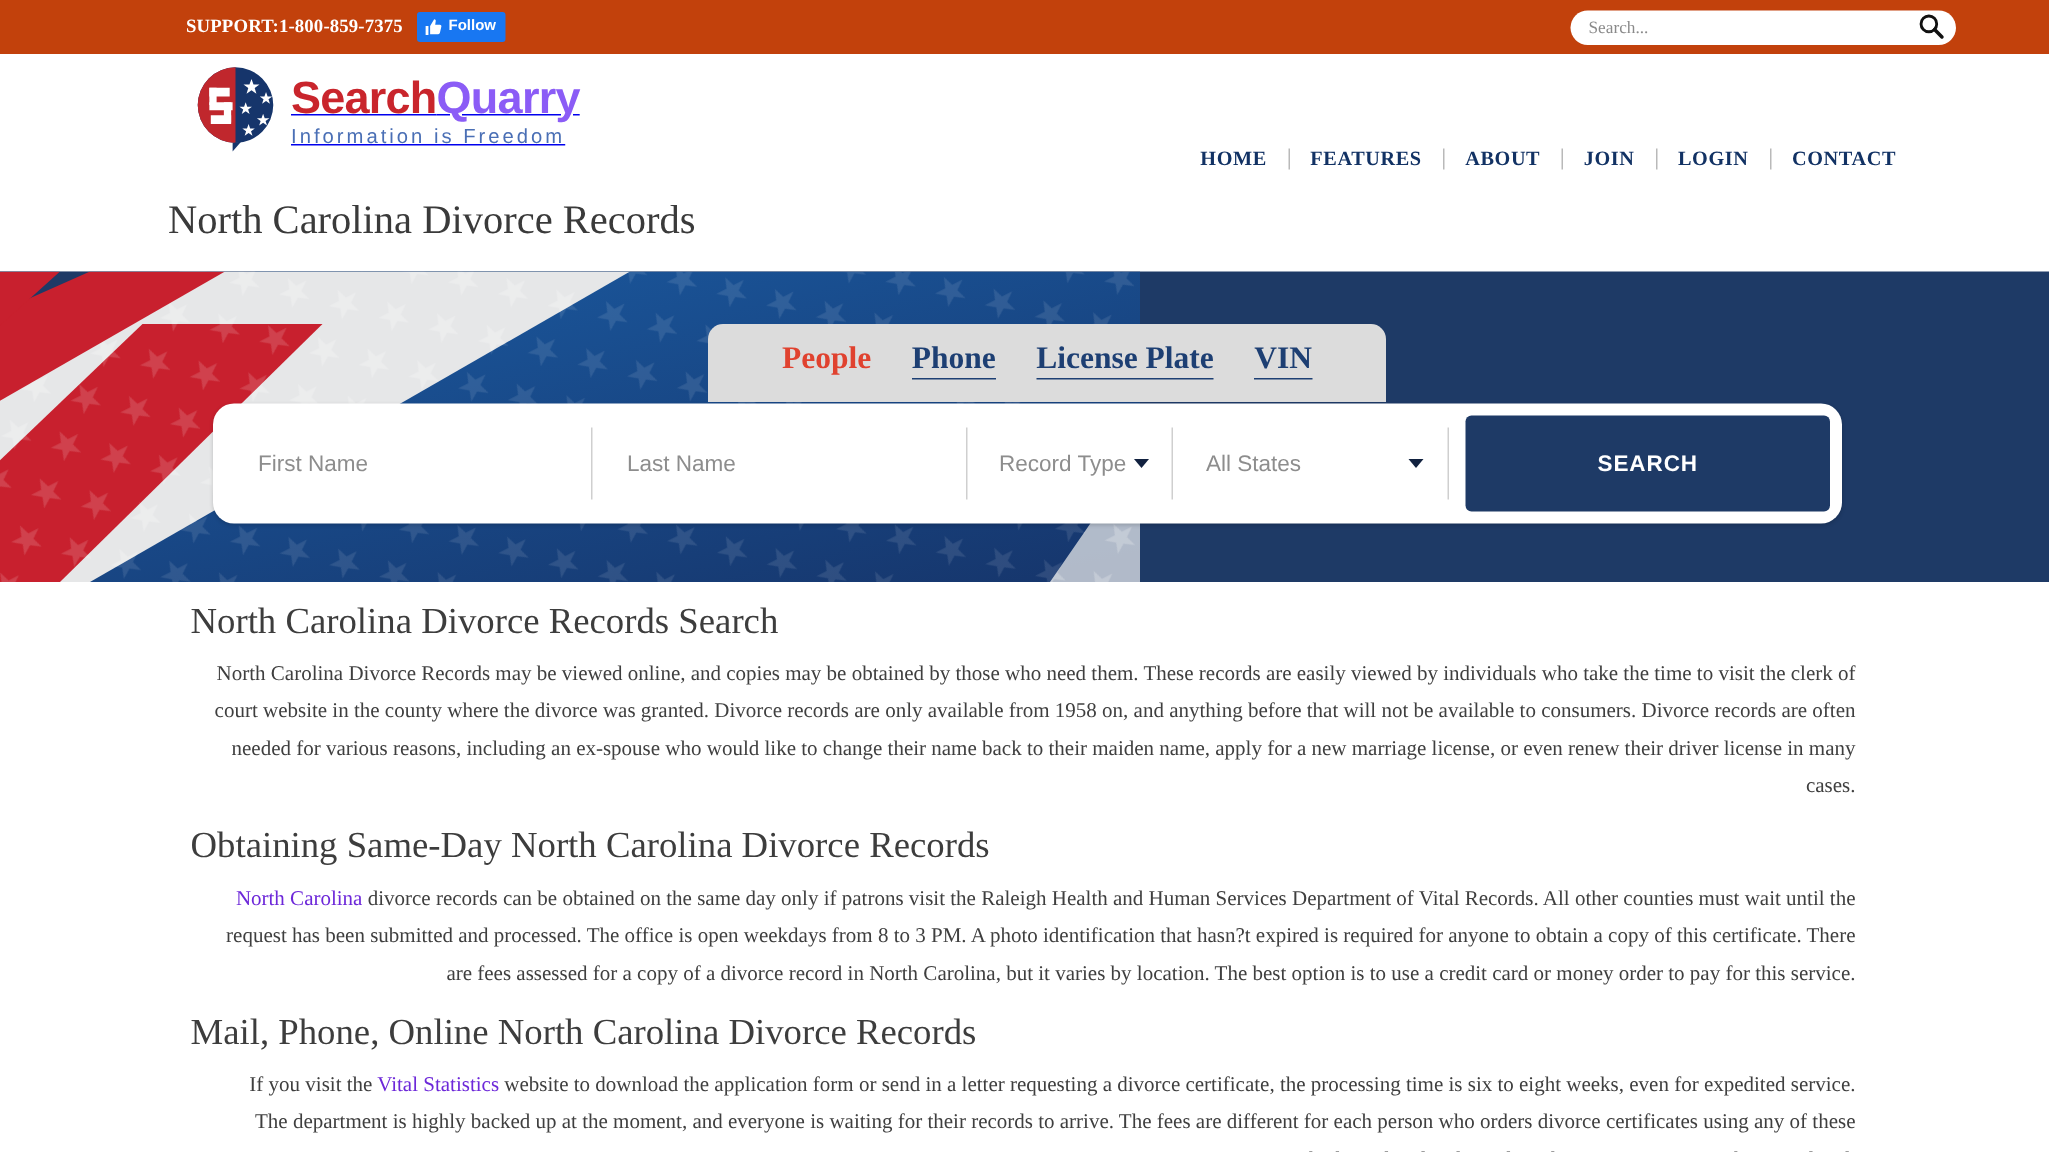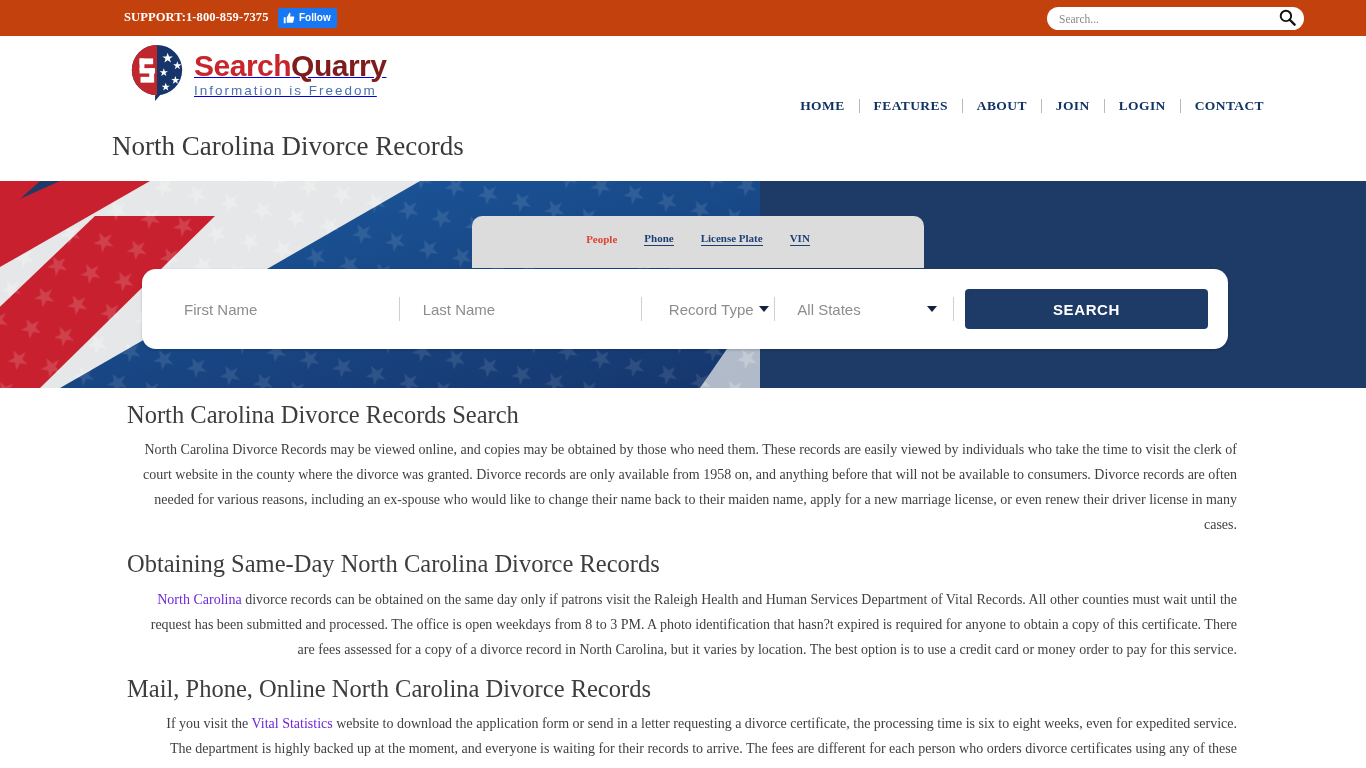--- a/index.html
+++ b/index.html
@@ -104,21 +104,21 @@
   }
   .logo-text { line-height: 1; padding-top: 4px; }
   .logo-title {
     font-size: 30px;
     font-weight: bold;
     font-family: "Liberation Sans", sans-serif;
     letter-spacing: -0.5px;
     white-space: nowrap;
   }
   .logo-title .red { color: #c9252c; }
-  .logo-title .blue { color: #7f1d1d; }
+  .logo-title .blue { color: #8b5cf6; }
   .logo-tagline {
     font-size: 13.5px;
     color: #4a6fb5;
     font-family: "Liberation Sans", sans-serif;
     letter-spacing: 2.0px;
     margin-top: 3px;
     white-space: nowrap;
   }
 
   .mainnav {
@@ -173,21 +173,21 @@
     background: #dcdcdc;
     border-radius: 10px 10px 0 0;
     display: flex;
     align-items: center;
     justify-content: center;
     gap: 27px;
     padding-bottom: 6px;
     z-index: 5;
   }
   .hero-tabs a {
-    font-size: 11px;
+    font-size: 21px;
     font-weight: bold;
     font-family: "Liberation Serif", serif;
     text-decoration: none;
     color: #1d3f73;
     border-bottom: 1.5px solid #1d3f73;
     padding-bottom: 1px;
     white-space: nowrap;
   }
   .hero-tabs a.active {
     color: #e0422f;
@@ -195,21 +195,21 @@
   }
 
   .searchbar {
     position: absolute;
     left: 142px; top: 269px;
     width: 1086px; height: 80px;
     background: #ffffff;
     border-radius: 14px;
     display: flex;
     align-items: stretch;
-    padding: 20px;
+    padding: 8px;
     z-index: 6;
     box-shadow: 0 1px 3px rgba(0,0,0,0.18);
   }
   .sf-field {
     display: flex;
     align-items: center;
     position: relative;
   }
   .sf-field + .sf-field::before {
     content: "";
@@ -229,21 +229,20 @@
     font-family: "Liberation Sans", sans-serif;
     color: #8d8d8d;
     width: 100%;
   }
   .sf-field input::placeholder { color: #8d8d8d; }
   .fake-select {
     display: flex;
     align-items: center;
     cursor: pointer;
     white-space: nowrap;
-    justify-content: center;
   }
   .caret {
     width: 0; height: 0;
     border-left: 5px solid transparent;
     border-right: 5px solid transparent;
     border-top: 6px solid #11213f;
     margin-left: 5px;
     flex: 0 0 auto;
   }
   .sf-state .fake-select { justify-content: space-between; padding-right: 16px; }

